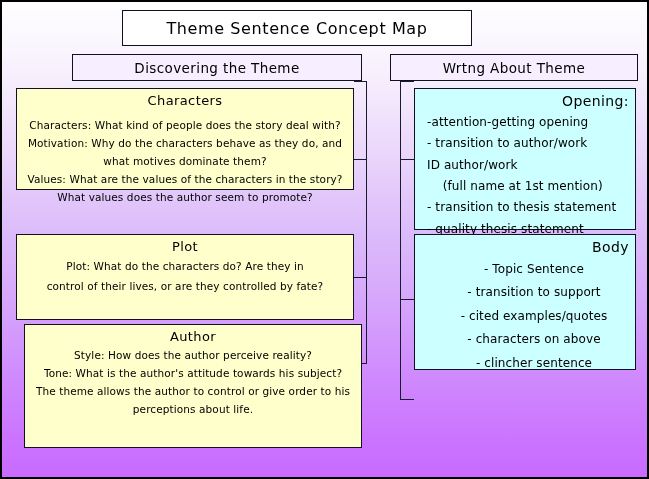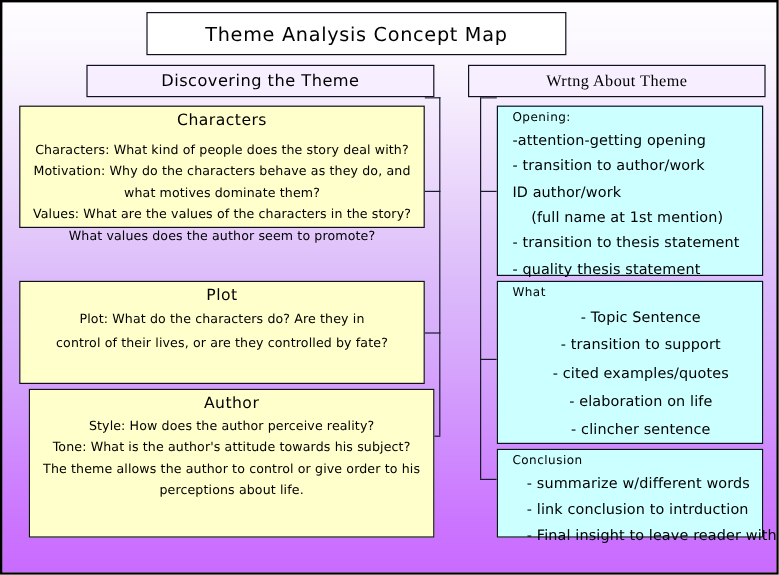--- a/index.html
+++ b/index.html
@@ -72,21 +72,21 @@
     align-items: center;
     justify-content: center;
     height: 27px;
   }
   .hdr .t {
     font-size: 13.5px;
     letter-spacing: 0.4px;
     white-space: nowrap;
   }
   #hdr-left  { left: 70px;  top: 52px; width: 290px; }
-  #hdr-right { left: 388px; top: 52px; width: 248px; font-family: Liberation Serif, serif; }
+  #hdr-right { left: 388px; top: 52px; width: 248px; }
 
   
   .ybox {
     background: #ffffcc;
     padding: 4px 6px 2px 6px;
   }
   .ybox .head {
     font-size: 13px;
     letter-spacing: 0.4px;
     margin-bottom: 2px;
@@ -105,23 +105,23 @@
   #box-plot .ln         { line-height: 1.95; }
   #box-author .ln       { line-height: 1.72; }
 
   
   .cbox {
     background: #ccffff;
     padding: 4px 6px 2px 12px;
     text-align: left;
   }
   .cbox .head {
-    font-size: 10px;
+    font-size: 14px;
     letter-spacing: 0.4px;
-    text-align: left;
+    text-align: right;
     margin-bottom: 3px;
   }
   .cbox .ln {
     font-size: 12px;
     line-height: 1.78;
     letter-spacing: 0.1px;
     white-space: pre;
   }
   #box-opening    { left: 412px; top: 86px;  width: 222px; height: 142px; }
   #box-body       { left: 412px; top: 232px; width: 222px; height: 136px; }
@@ -142,21 +142,21 @@
   <div class="conn-h" style="left:352px; top:361px; width:13px;"></div>
   <div class="conn-h" style="left:352px; top:79px;  width:13px;"></div>
 
   <div class="conn-v" style="left:398px; top:79px;  height:318px;"></div>
   <div class="conn-h" style="left:398px; top:79px;  width:14px;"></div>
   <div class="conn-h" style="left:398px; top:157px; width:14px;"></div>
   <div class="conn-h" style="left:398px; top:297px; width:14px;"></div>
   <div class="conn-h" style="left:398px; top:397px; width:14px;"></div>
 
   <div class="box" id="title-box">
-    <span class="t">Theme Analysis Concept Map</span>
+    <span class="t">Theme Sentence Concept Map</span>
   </div>
 
   <div class="box hdr" id="hdr-left">
     <span class="t">Discovering the Theme</span>
   </div>
   <div class="box hdr" id="hdr-right">
     <span class="t">Wrtng About Theme</span>
   </div>
 
   <div class="box ybox" id="box-characters">
@@ -186,28 +186,22 @@
     <div class="head">Opening:</div>
     <div class="ln">-attention-getting opening</div>
     <div class="ln">- transition to author/work</div>
     <div class="ln">ID author/work</div>
     <div class="ln">    (full name at 1st mention)</div>
     <div class="ln">- transition to thesis statement</div>
     <div class="ln">- quality thesis statement</div>
   </div>
 
   <div class="box cbox" id="box-body">
-    <div class="head">What</div>
+    <div class="head">Body</div>
     <div class="ln">- Topic Sentence</div>
     <div class="ln">- transition to support</div>
     <div class="ln">- cited examples/quotes</div>
-    <div class="ln">- elaboration on life</div>
+    <div class="ln">- characters on above</div>
     <div class="ln">- clincher sentence</div>
   </div>
 
-  <div class="box cbox" id="box-conclusion">
-    <div class="head">Conclusion</div>
-    <div class="ln">- summarize w/different words</div>
-    <div class="ln">- link conclusion to intrduction</div>
-    <div class="ln">- Final insight to leave reader with.</div>
-  </div>
 
 </div>
 
 </body></html>

